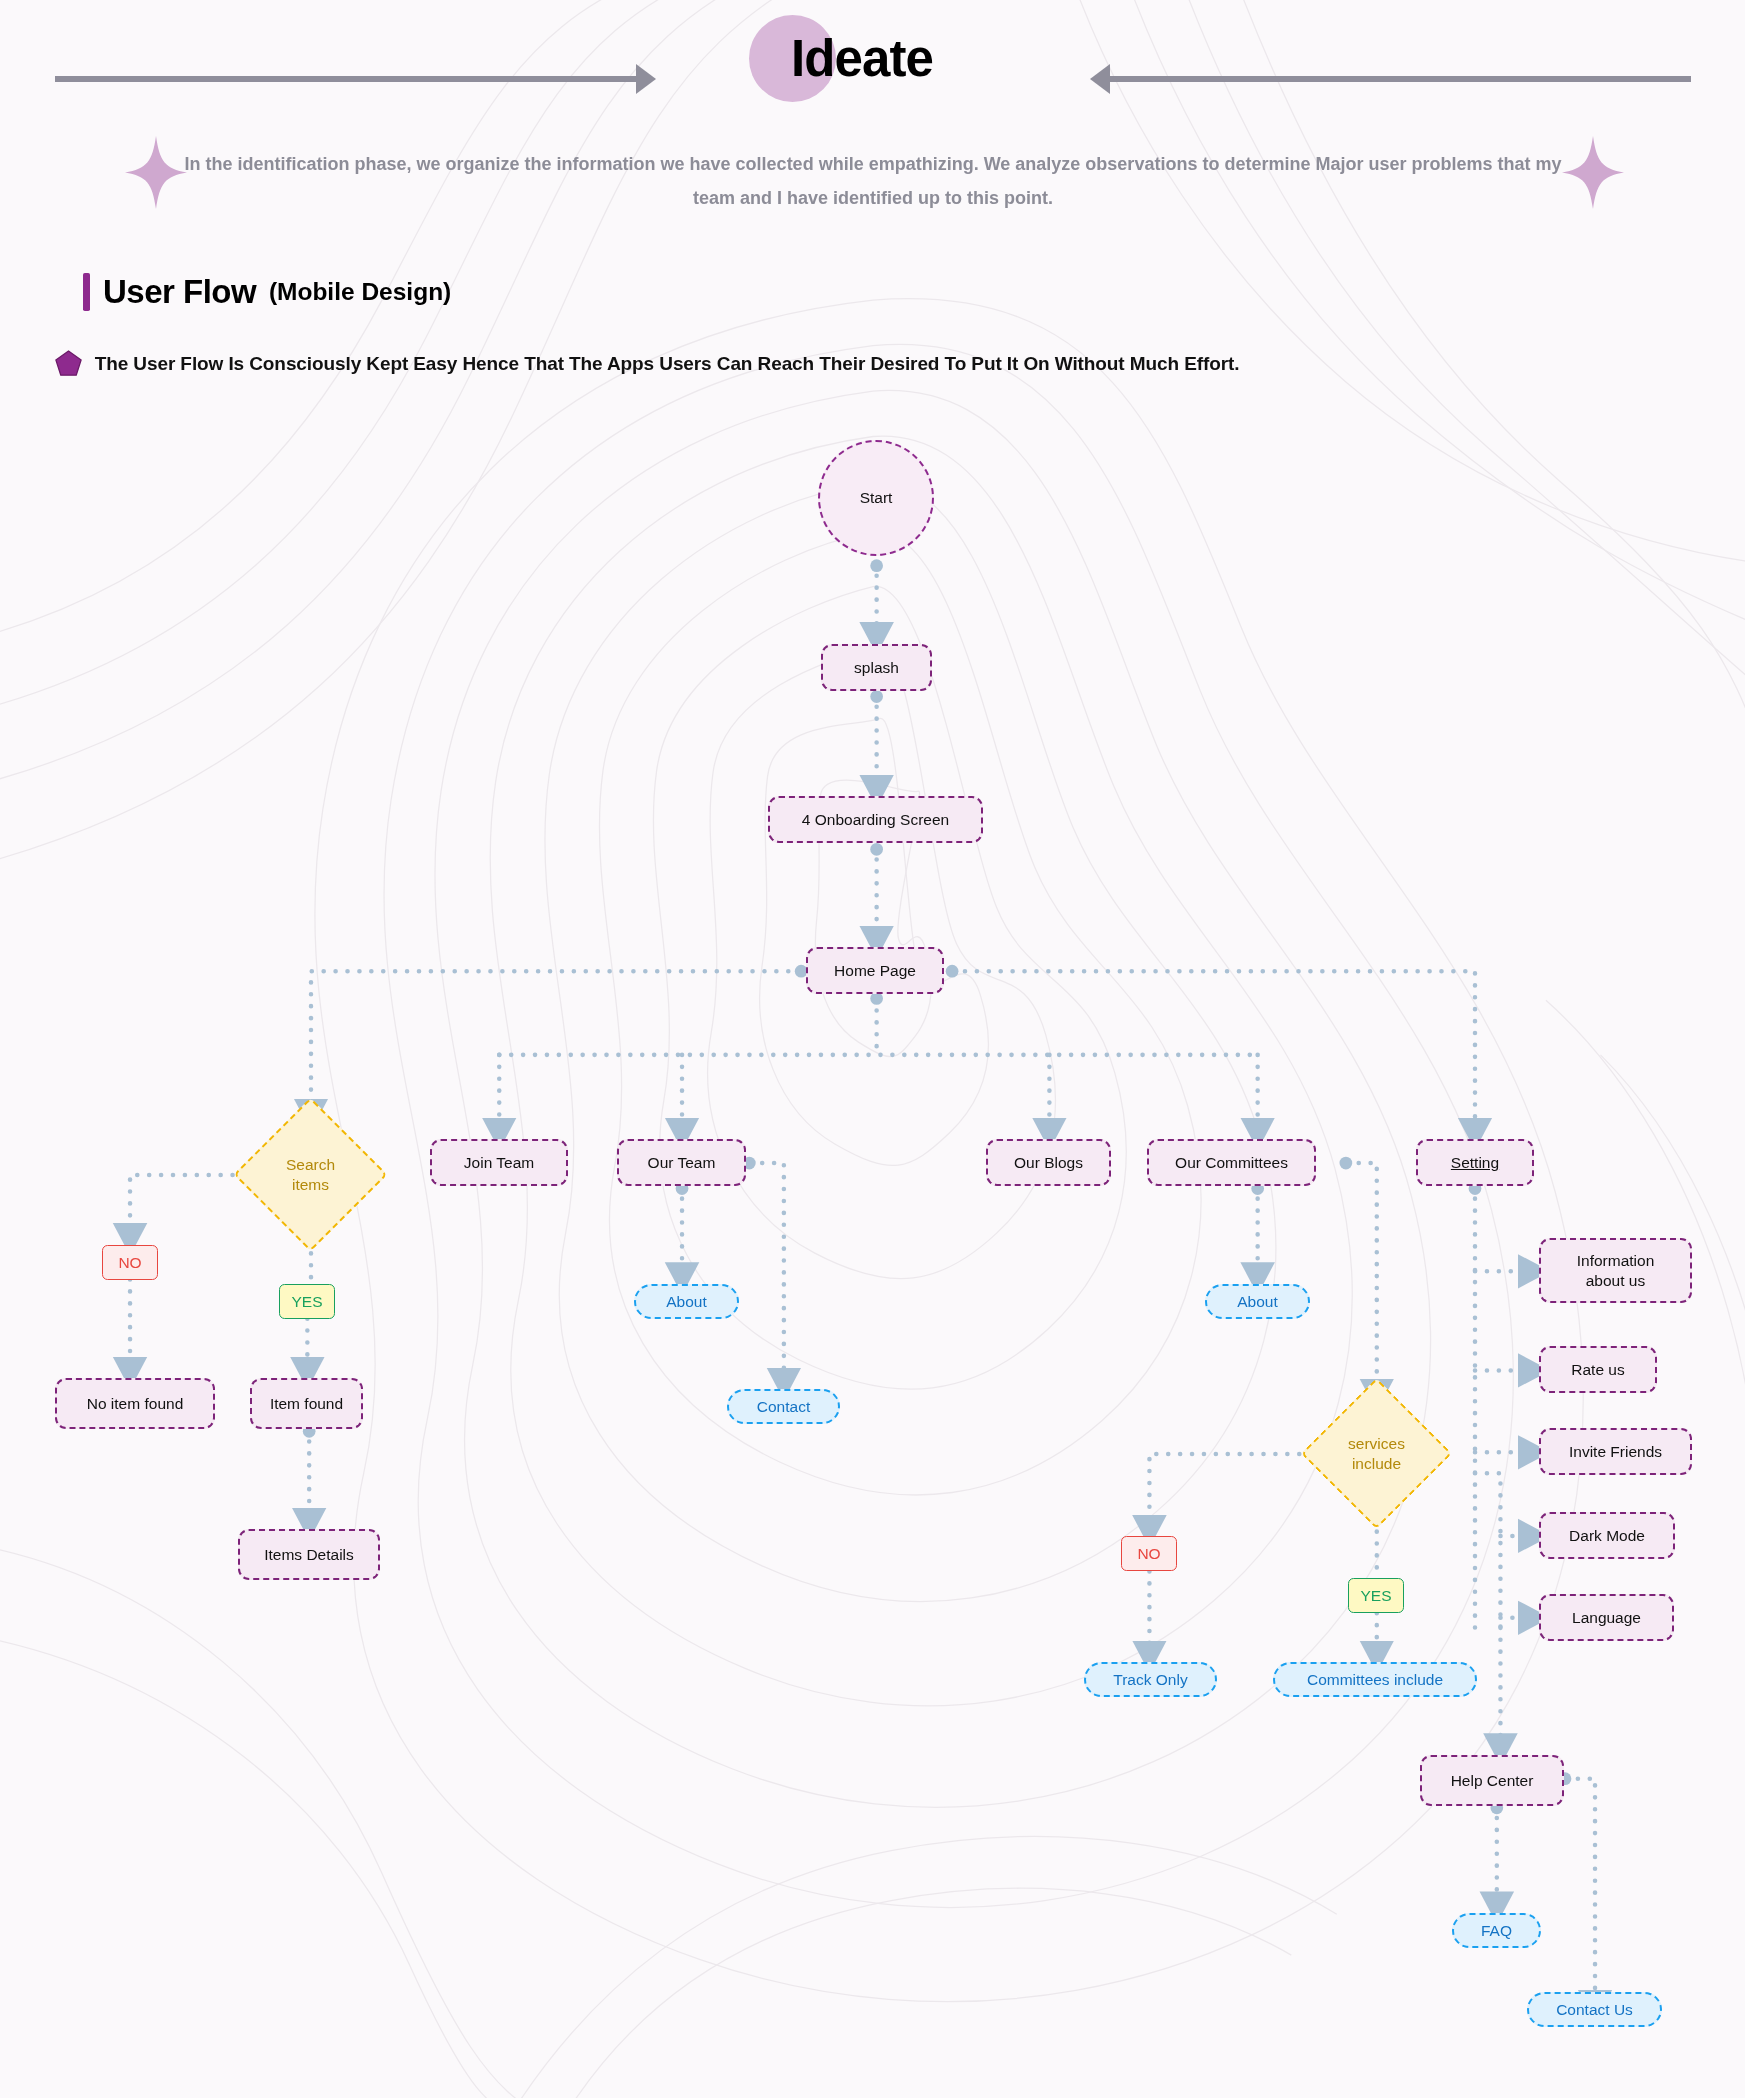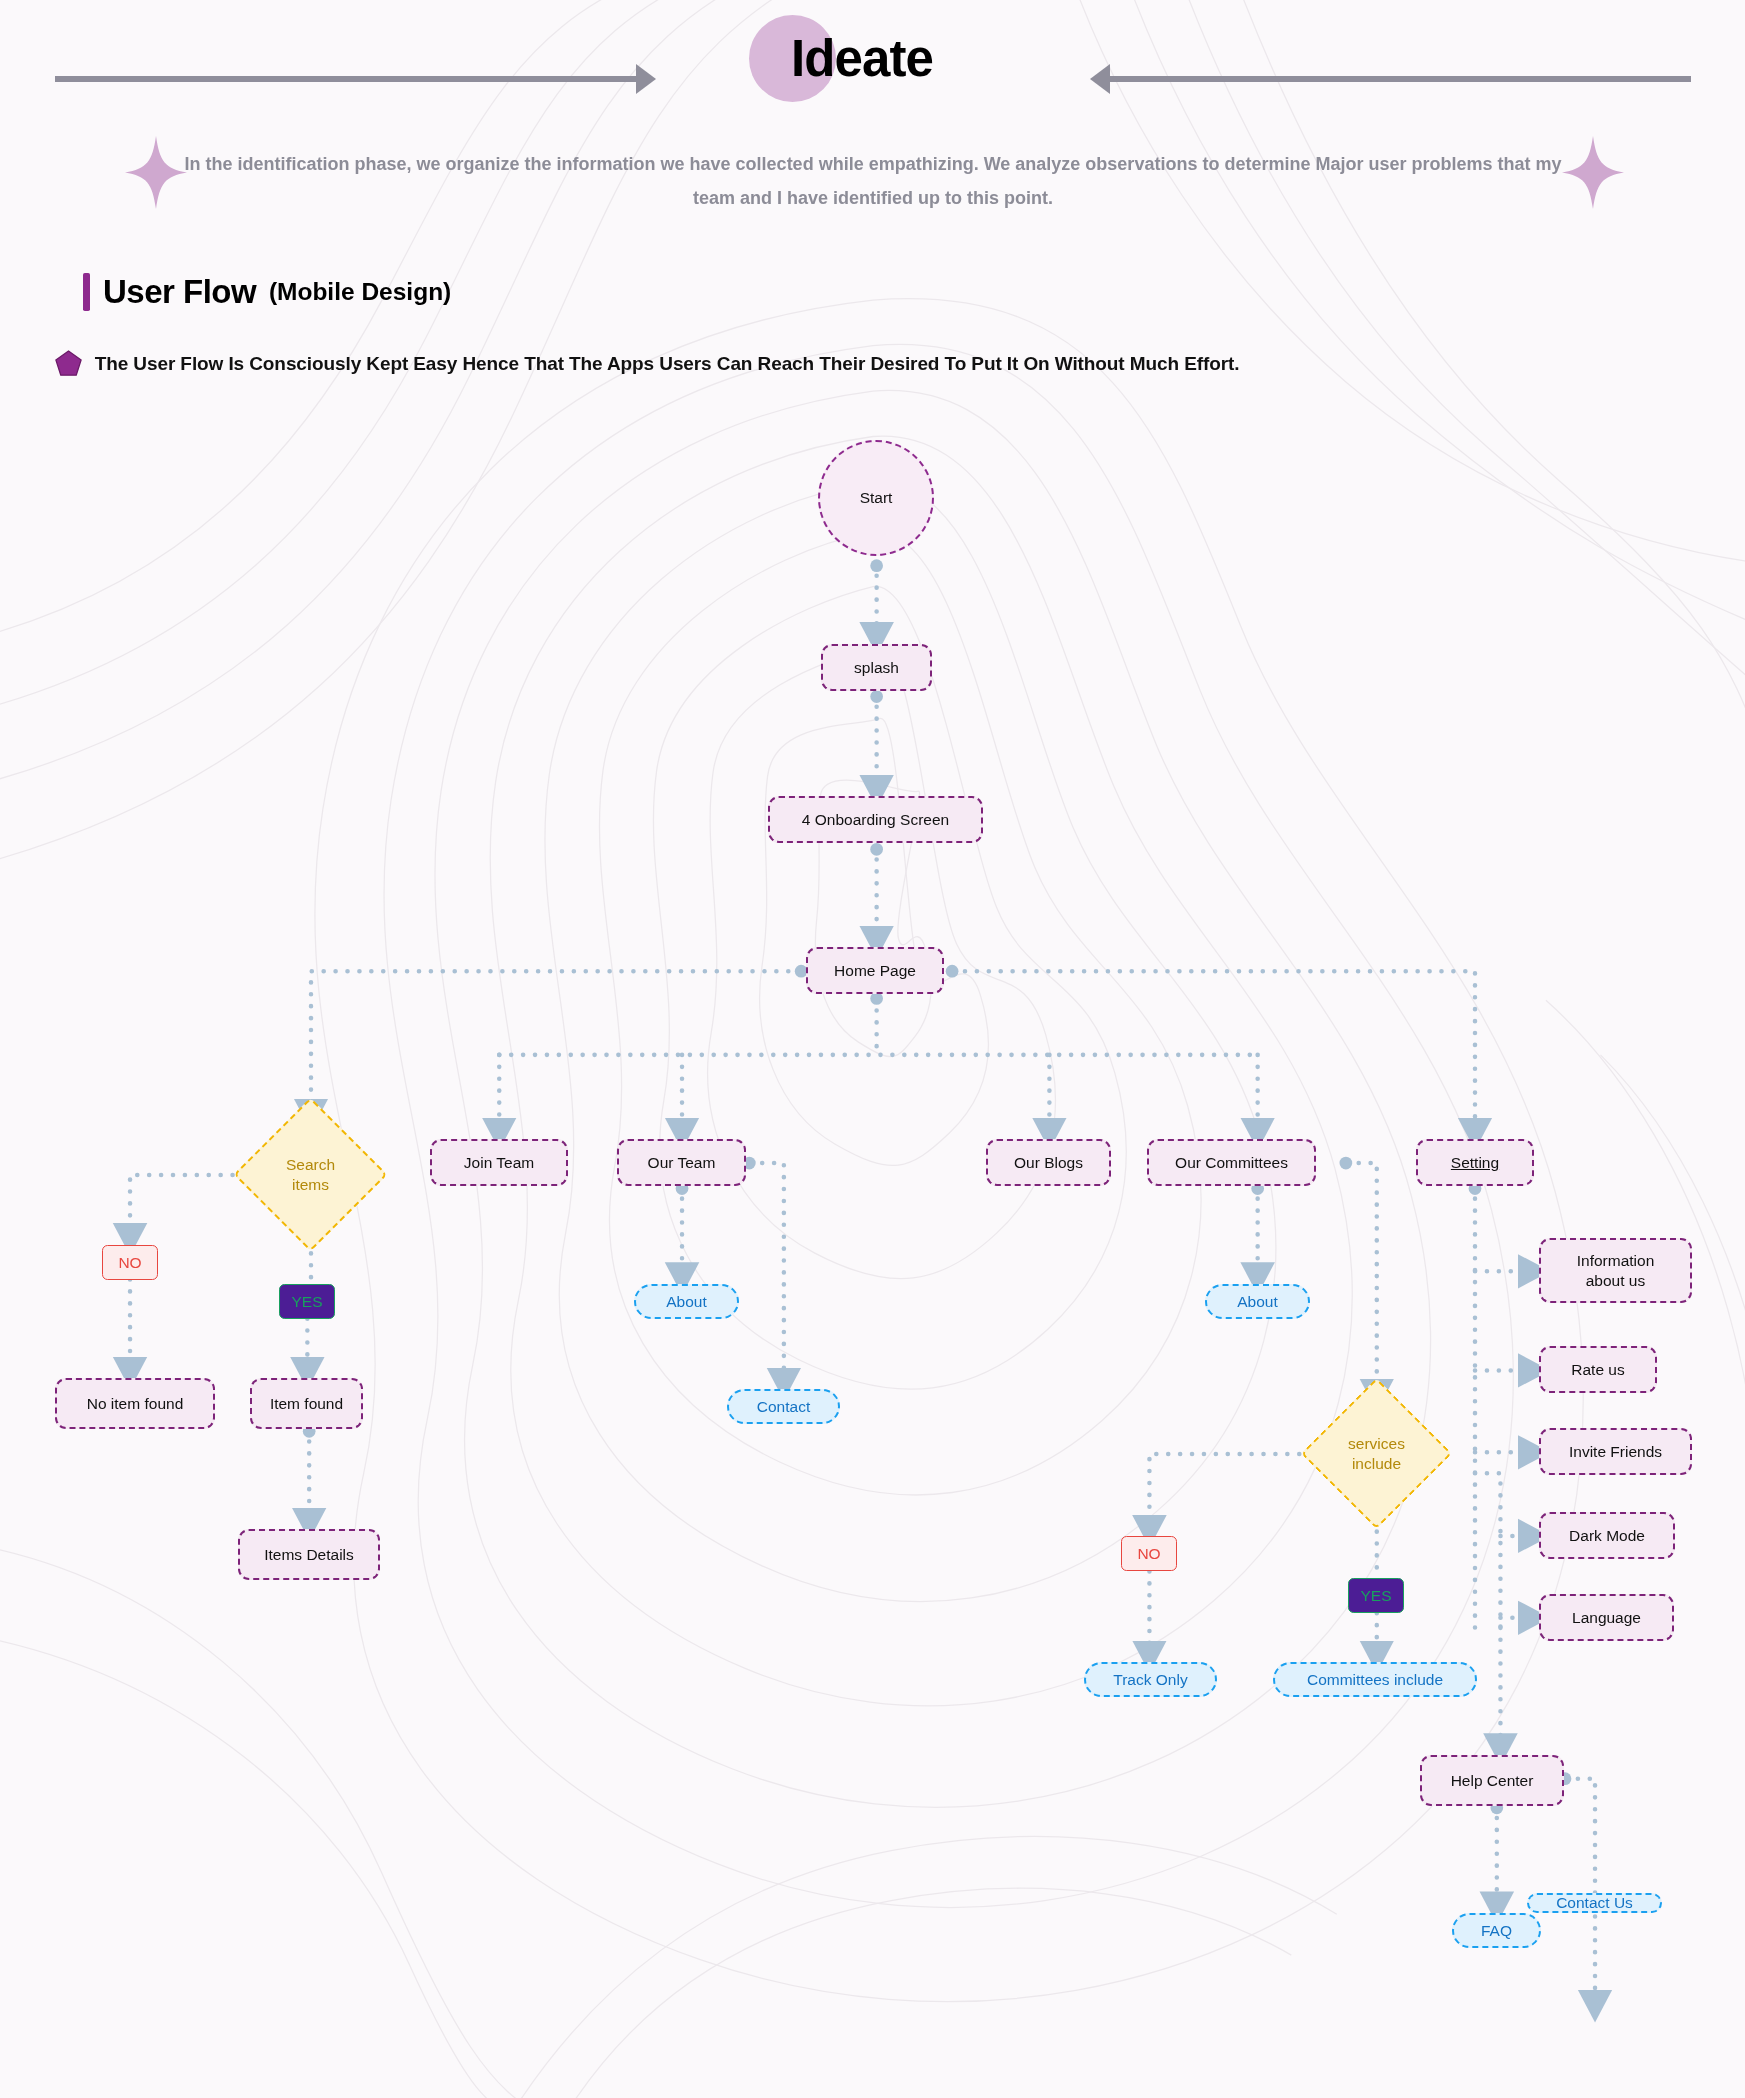--- a/index.html
+++ b/index.html
@@ -54,21 +54,21 @@
 
   .node { position:absolute; display:flex; align-items:center; justify-content:center;
           text-align:center; }
 
   .n-proc { background:#f6eaf4; border:2.7px dashed #7d2379; border-radius:11px;
             color:#111; font-size:15.5px; font-weight:normal; line-height:20px; }
   .n-start { background:#f8ecf6; border:2.7px dashed #8e2a8e; border-radius:50%;
              color:#111; font-size:15.5px; }
   .n-pill { background:#dff1fd; border:2.7px dashed #1aa0f0; border-radius:36px;
             color:#1473c4; font-size:15.5px; }
-  .n-yes { background:#4c1d95; border:1.8px solid #18a05e; border-radius:5.5px;
+  .n-yes { background:#fef9c3; border:1.8px solid #18a05e; border-radius:5.5px;
            color:#18a05e; font-size:15.5px; }
   .n-no  { background:#fdecec; border:1.8px solid #e8463f; border-radius:5.5px;
            color:#e8463f; font-size:15.5px; }
 
   .diamond-wrap { position:absolute; }
   .diamond-shape { position:absolute; inset:0; background:#fdf3d4;
                    border:2.7px dashed #f2b705; transform:rotate(45deg);
                    border-radius:5.5px; }
   .diamond-label { position:absolute; inset:0; display:flex; align-items:center;
                    justify-content:center; color:#b3890b; font-size:15.5px;
@@ -257,17 +257,17 @@
       <div class="diamond-wrap" style="left: 1323px; top: 1400px; width: 107px; height: 107px;">
         <div class="diamond-shape"></div>
         <div class="diamond-label">services<br>include</div>
       </div>
       <div class="node n-no" style="left: 1121px; top: 1536px; width: 56px; height: 35px;">NO</div>
       <div class="node n-yes" style="left: 1348px; top: 1578px; width: 56px; height: 35px;">YES</div>
       <div class="node n-pill" style="left: 1084px; top: 1662px; width: 133px; height: 35px;">Track Only</div>
       <div class="node n-pill" style="left: 1273px; top: 1662px; width: 204px; height: 35px;">Committees include</div>
       <div class="node n-proc" style="left: 1420px; top: 1755px; width: 144px; height: 51px;">Help Center</div>
       <div class="node n-pill" style="left: 1452px; top: 1913px; width: 89px; height: 35px;">FAQ</div>
-      <div class="node n-pill" style="left: 1527px; top: 1893px; width: 135px; height: 20px;">Contact Us</div>
+      <div class="node n-pill" style="left: 1527px; top: 1992px; width: 135px; height: 35px;">Contact Us</div>
     </div>
 
 </div>
 
 
 </body></html>

